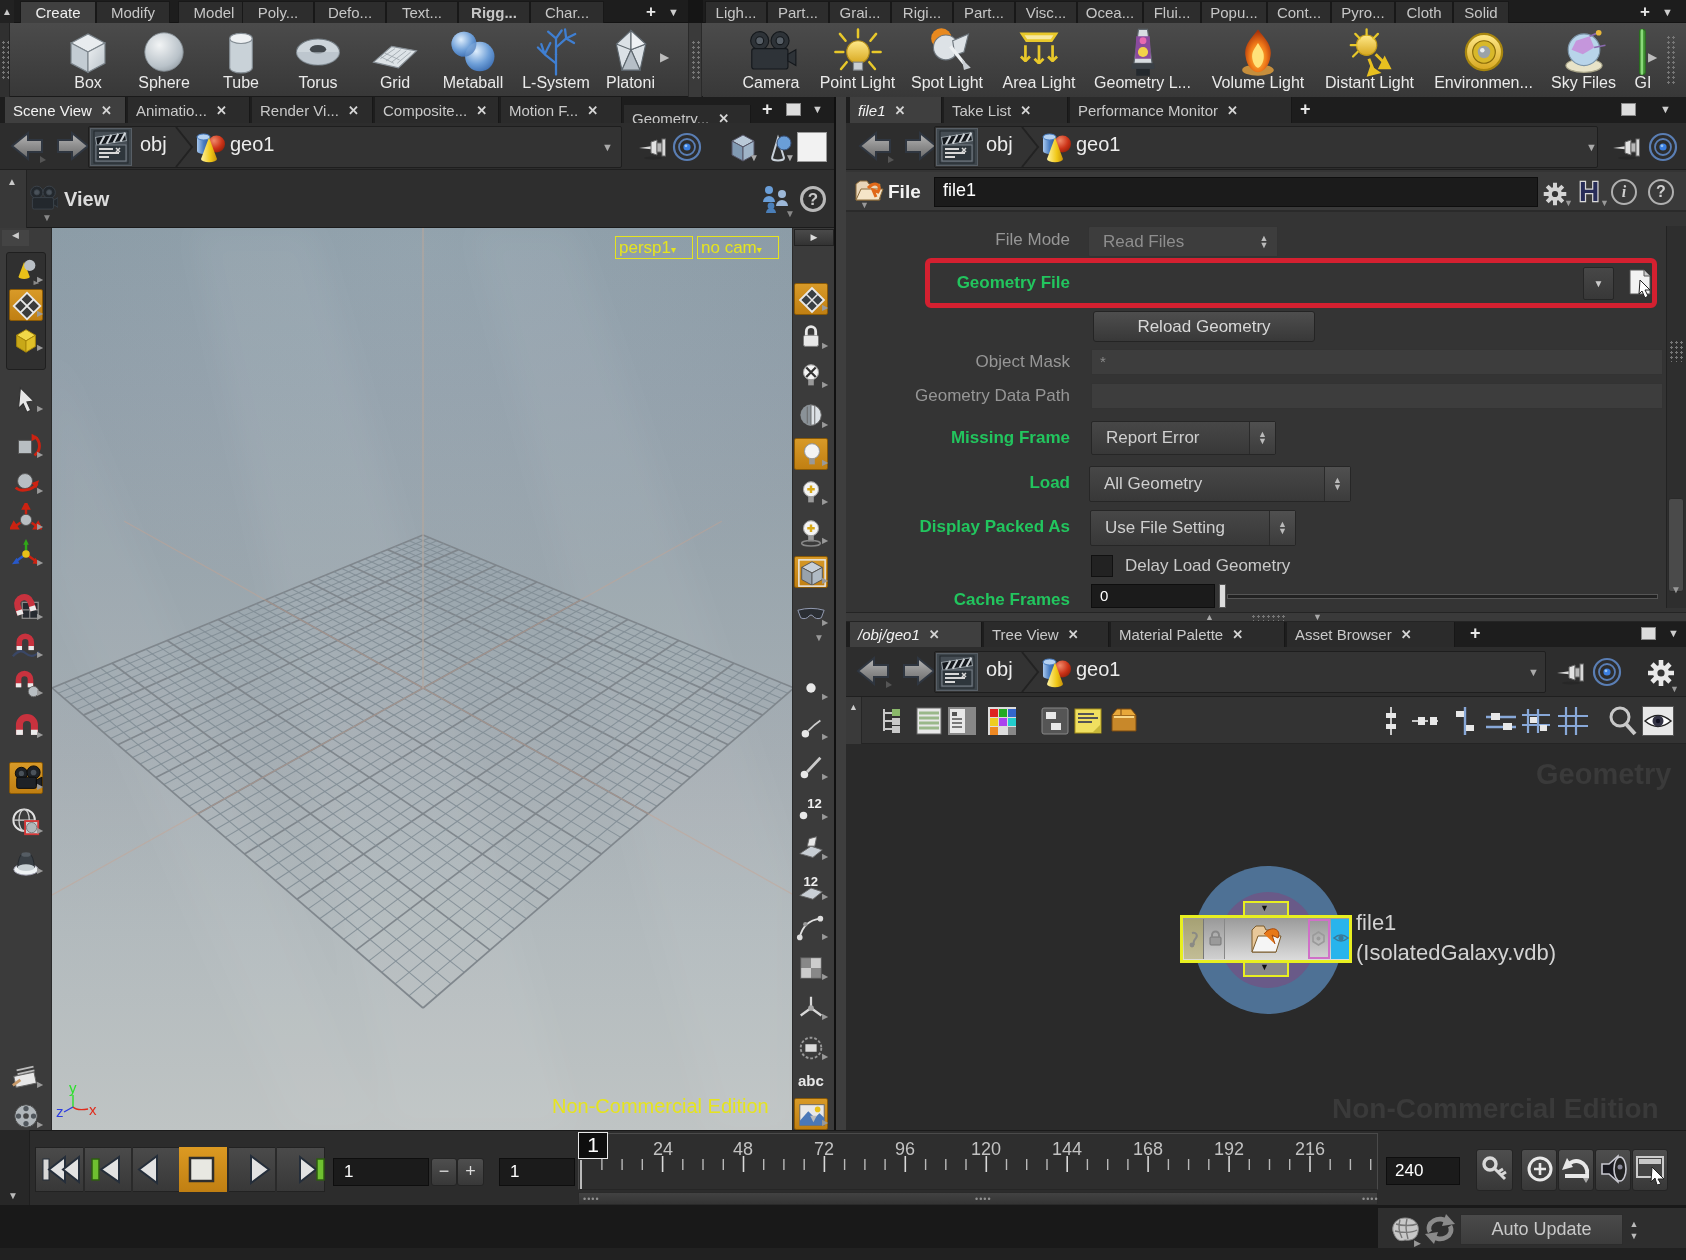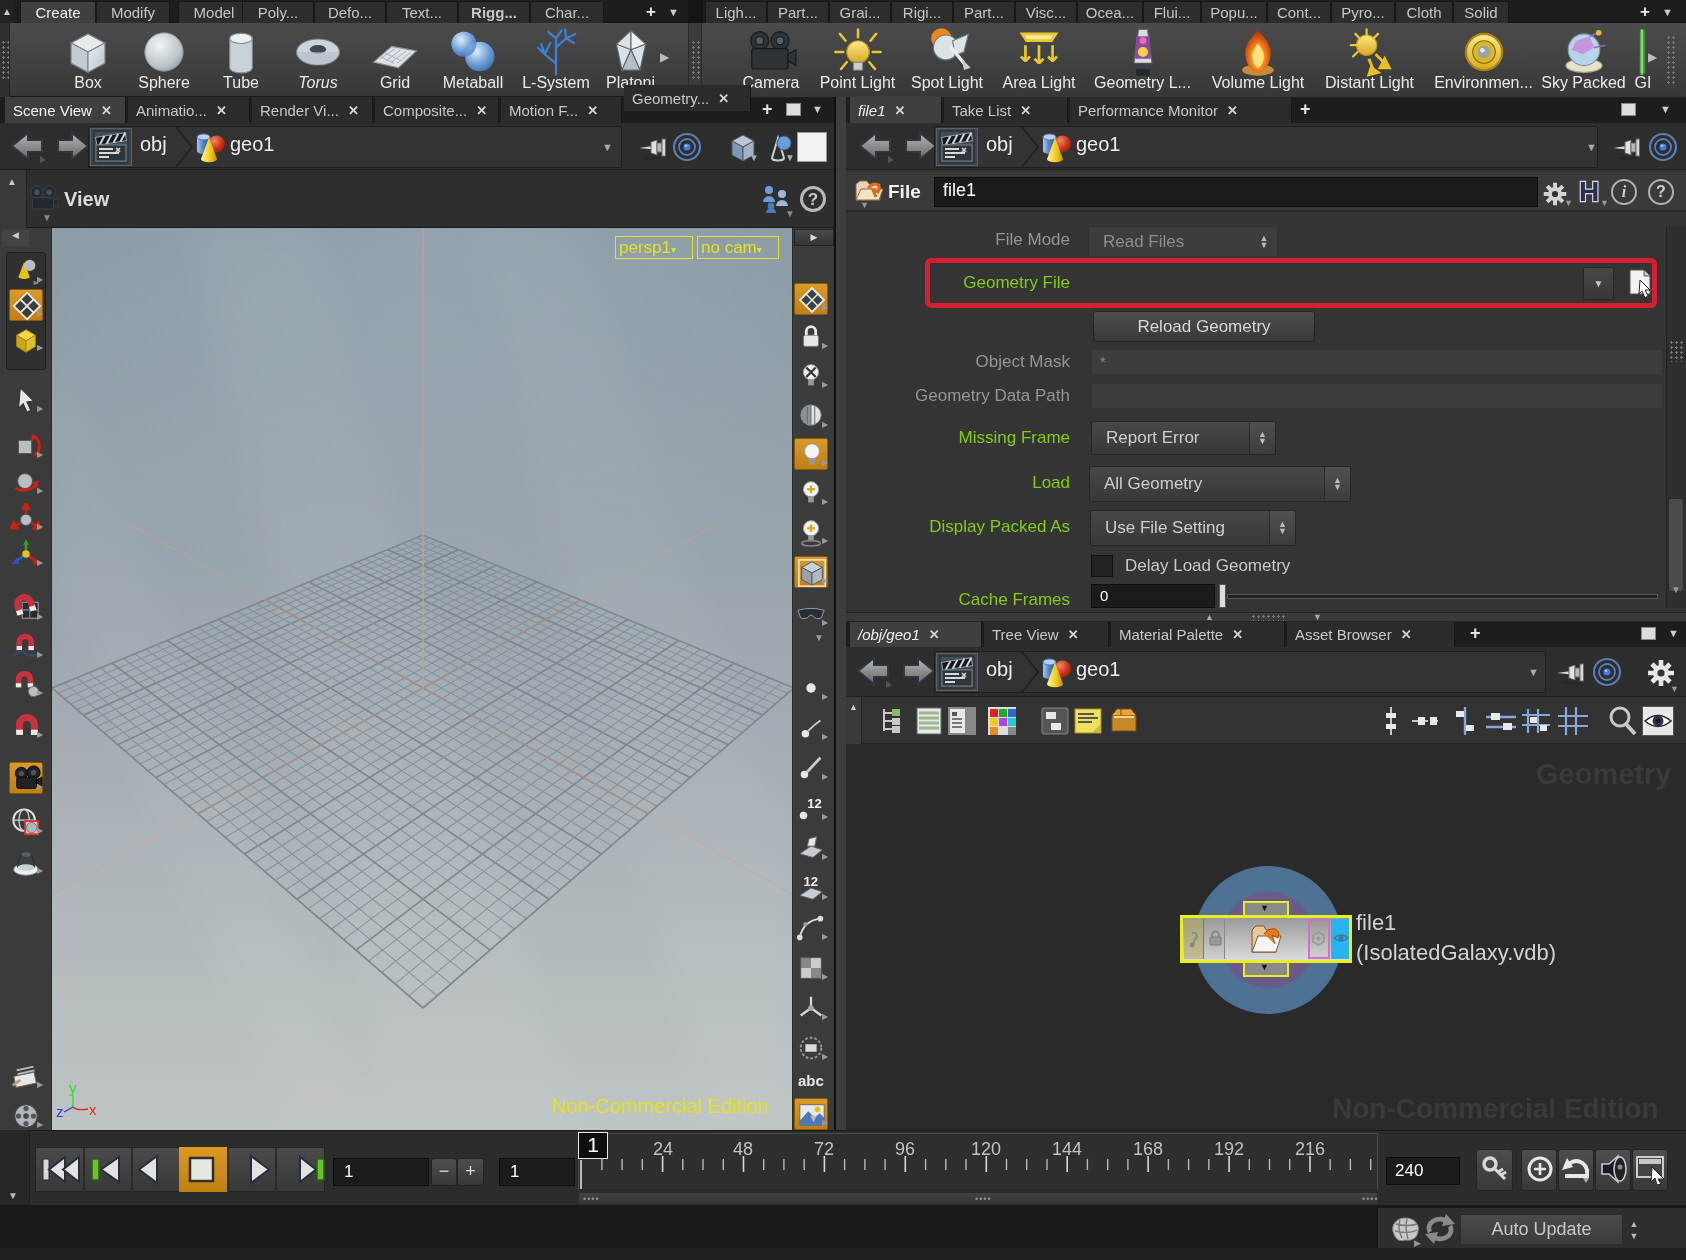--- a/index.html
+++ b/index.html
@@ -13,21 +13,21 @@
 .shelf-tab.active{background:#404040;color:#efefef;}
 .stool{position:absolute;top:0;height:75px;text-align:center;color:#eaeaea;font-size:16px;}
 .stool .lab{position:absolute;bottom:6px;width:100%;text-align:center;}
 .stool svg{position:absolute;top:4px;left:50%;transform:translateX(-50%);}
 .pbtn{position:absolute;background:linear-gradient(#4e4e4e,#383838);border:1px solid #242424;border-radius:3px;}
 .grip-v{background-image:radial-gradient(circle at 50% 50%, #777 1px, transparent 1.2px);background-size:5px 5px;}
 .field{background:#1b1b1b;border:1px solid #0e0e0e;color:#fff;}
 .ddown{background:linear-gradient(#474747,#383838);border:1px solid #262626;border-radius:2px;color:#cfcfcf;display:flex;align-items:center;}
 .spin{margin-left:auto;width:26px;display:flex;flex-direction:column;align-items:center;justify-content:center;color:#bbb;font-size:9px;line-height:7px;border-left:1px solid #2a2a2a;align-self:stretch;background:linear-gradient(#505050,#3c3c3c);}
 .plabel{color:#969696;font-size:17px;text-align:right;position:absolute;}
-.plabel.en{color:#84cc16;}
+.plabel.en{color:#22c55e;font-weight:bold;}
 </style></head>
 <body>
 <div id="root">
 
 <div class="abs tabrow" style="left:0;top:0;width:1686px;height:23px;border-bottom:1px solid #141414;"></div>
 <div class="abs" style="left:0;top:0;width:14px;height:23px;background:#222;color:#ccc;font-size:10px;text-align:center;line-height:23px;">▲</div>
 <div class="shelf-tab active" style="left:20px;width:76px;">Create</div>
 <div class="shelf-tab" style="left:96px;width:74px;">Modify</div>
 <div class="shelf-tab" style="left:170px;width:72px;margin-left:8px;">Model</div>
 <div class="shelf-tab" style="left:242px;width:72px;">Poly...</div>
@@ -155,21 +155,21 @@
             <stop offset="0" stop-color="#ffe98a"></stop>
             <stop offset="1" stop-color="#d8a81f"></stop>
           </linearGradient>
     </defs>
         <path d="M15 12 V38 A10 4.5 0 0 0 35 38 V12" fill="#c9d2d8"></path>
         <ellipse cx="25" cy="12" rx="10" ry="4.5" fill="#eef1f3" stroke="#848d94"></ellipse>
         <path d="M15 12 V38 A10 4.5 0 0 0 35 38 V12" fill="none" stroke="#848d94"></path>
       </svg>
       <div class="lab">Tube</div>
     </div>
-<div class="stool" style="left:286px;top:23px;width:64px;font-style:italic;">
+<div class="stool" style="left:286px;top:23px;width:64px;">
       <svg width="52" height="50" viewBox="2 2 46 44">
         <defs>
     <linearGradient id="gcube" x1="0" y1="0" x2="1" y2="1">
             <stop offset="0" stop-color="#eef1f3"></stop>
             <stop offset="1" stop-color="#b9c2c9"></stop>
           </linearGradient>
     <radialGradient id="gsph" cx="0.38" cy="0.32" r="0.8">
             <stop offset="0" stop-color="#f2f4f5"></stop>
             <stop offset="0.7" stop-color="#b9c2c9"></stop>
             <stop offset="1" stop-color="#8e979e"></stop>
@@ -642,21 +642,21 @@
             <stop offset="0" stop-color="#ffe98a"></stop>
             <stop offset="1" stop-color="#d8a81f"></stop>
           </linearGradient>
     </defs>
         <ellipse cx="25" cy="36" rx="16" ry="6" fill="#e8e3c8" stroke="#a8a488"></ellipse>
         <circle cx="25" cy="22" r="14" fill="#b8d4ea" stroke="#7d95a8"></circle>
         <polygon points="18,14 30,10 34,20 24,26 14,22" fill="#c886d8" opacity="0.8"></polygon>
         <path d="M30 10 L40 6 M34 20 L44 18" stroke="#8a6ab0" stroke-width="1.5"></path>
         <circle cx="38" cy="7" r="2.5" fill="#e8b83a"></circle>
       </svg>
-      <div class="lab">Sky Packed</div>
+      <div class="lab">Sky Files</div>
     </div>
 <div class="stool" style="left:1611px;top:23px;width:64px;">
       <svg width="52" height="50" viewBox="2 2 46 44">
         <defs>
     <linearGradient id="gcube" x1="0" y1="0" x2="1" y2="1">
             <stop offset="0" stop-color="#eef1f3"></stop>
             <stop offset="1" stop-color="#b9c2c9"></stop>
           </linearGradient>
     <radialGradient id="gsph" cx="0.38" cy="0.32" r="0.8">
             <stop offset="0" stop-color="#f2f4f5"></stop>
@@ -683,21 +683,21 @@
       </svg>
       <div class="lab">GI</div>
     </div>
 
 <div class="abs tabrow" style="left:0;top:97px;width:1686px;height:26px;"></div>
 <div class="tab active" style="left:5px;top:97px;width:121px;height:26px;">Scene View<span class="x">✕</span></div>
 <div class="tab" style="left:128px;top:97px;width:122px;height:26px;">Animatio...<span class="x">✕</span></div>
 <div class="tab" style="left:252px;top:97px;width:121px;height:26px;">Render Vi...<span class="x">✕</span></div>
 <div class="tab" style="left:375px;top:97px;width:124px;height:26px;">Composite...<span class="x">✕</span></div>
 <div class="tab" style="left:501px;top:97px;width:121px;height:26px;">Motion F...<span class="x">✕</span></div>
-<div class="tab" style="left:624px;top:85px;width:127px;height:26px;">Geometry...<span class="x">✕</span></div>
+<div class="tab" style="left:624px;top:105px;width:127px;height:26px;">Geometry...<span class="x">✕</span></div>
 <div class="abs" style="left:762px;top:99px;color:#e8e8e8;font-size:18px;font-weight:bold;">+</div>
 <div class="abs" style="left:786px;top:103px;width:15px;height:13px;background:#ddd;border:1px solid #888;"></div>
 <div class="abs" style="left:812px;top:103px;color:#cdcdcd;font-size:11px;">▼</div>
 <div class="tab active" style="left:850px;top:97px;width:92px;height:26px;font-style:italic;">file1<span class="x" style="font-style:normal;">✕</span></div>
 <div class="tab" style="left:944px;top:97px;width:124px;height:26px;">Take List<span class="x" style="font-style:normal;">✕</span></div>
 <div class="tab" style="left:1070px;top:97px;width:222px;height:26px;">Performance Monitor<span class="x" style="font-style:normal;">✕</span></div>
 <div class="abs" style="left:1300px;top:99px;color:#e8e8e8;font-size:18px;font-weight:bold;">+</div>
 <div class="abs" style="left:1621px;top:103px;width:15px;height:13px;background:#ddd;border:1px solid #888;"></div>
 <div class="abs" style="left:1660px;top:103px;color:#cdcdcd;font-size:11px;">▼</div>
 

